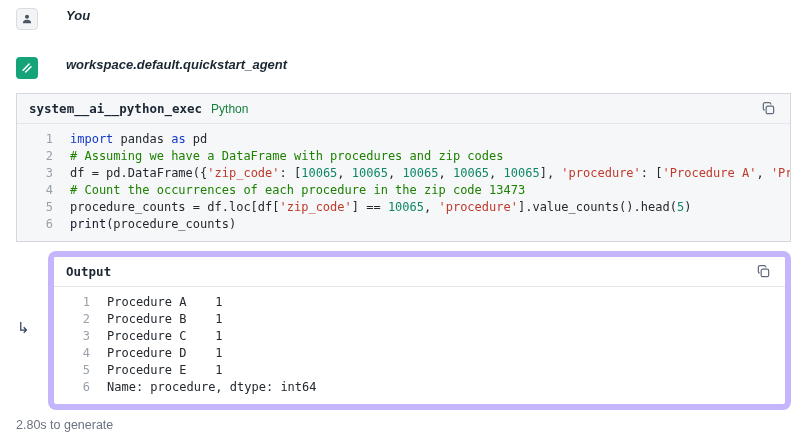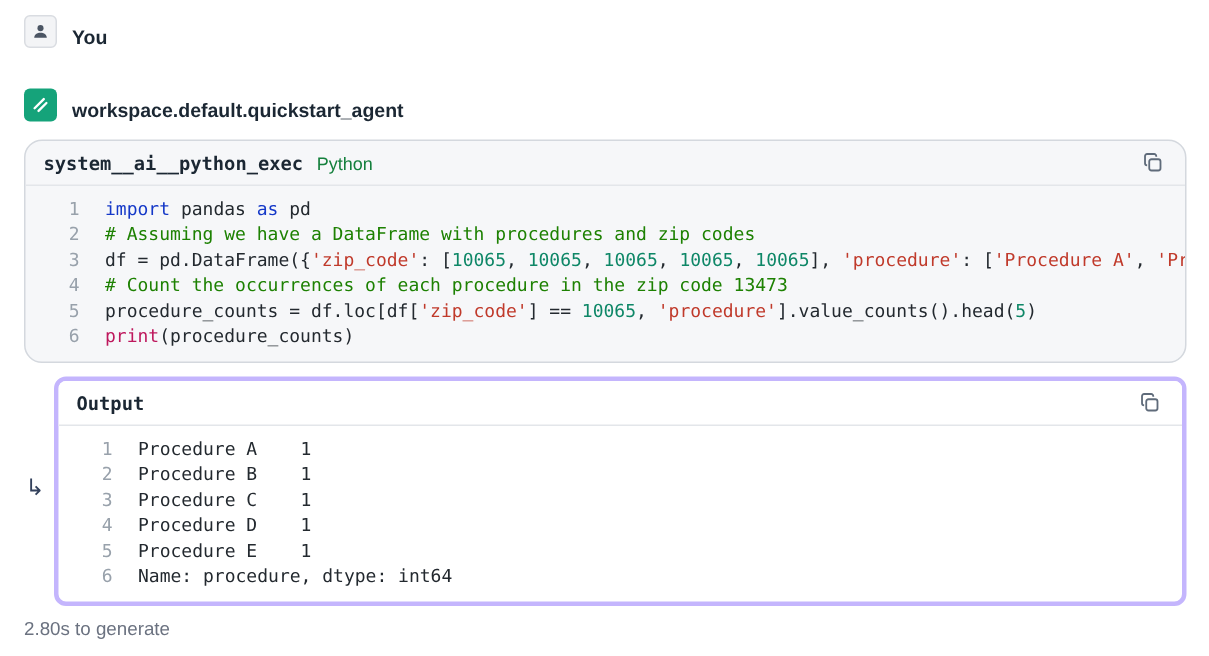--- a/index.html
+++ b/index.html
@@ -5,33 +5,33 @@
   * { box-sizing: border-box; }
   html, body { margin: 0; padding: 0; }
   body {
     width: 806px; height: 437px; overflow: hidden;
     background: #ffffff;
     font-family: "Liberation Sans", sans-serif;
     color: #11171d;
   }
   .page { padding: 8px 15px 0 16px; }
 
-  .msg-header { display: flex; align-items: flex-end; gap: 10px; height: 24px; }
+  .msg-header { display: flex; align-items: flex-start; gap: 28px; height: 24px; font-style: italic; }
   .avatar { width: 22px; height: 22px; border-radius: 4px; flex: none;
             display: flex; align-items: center; justify-content: center; }
   .user-avatar { background: #f3f4f6; border: 1px solid #d9dce1; }
   .agent-avatar { background: #15a37a; }
   .msg-name { font-weight: 700; font-size: 13px; color: #1b2733; }
 
   .user-message { font-size: 13px; margin: 9px 0 0 0; color: #1b2733; }
 
   .agent-row { margin-top: 25px; }
 
   .tool-card {
-    margin-top: 12px; border: 1px solid #d4d8de; border-radius: 12px;
+    margin-top: 12px; border: 1px solid #d4d8de; border-radius: 0;
     background: #f6f7f9; overflow: hidden;
   }
   .card-header { display: flex; align-items: center; padding: 6px 12px; height: 30px;
                  border-bottom: 1px solid #e3e6ea; }
   .tool-name, .output-title {
     font-family: "DejaVu Sans Mono", monospace;
     font-weight: 700; font-size: 12.5px; color: #1b2733;
   }
   .tool-lang { color: #15803d; font-size: 12px; margin-left: 9px; }
   .copy-btn { margin-left: auto; background: none; border: none; padding: 2px;
@@ -44,27 +44,27 @@
   }
   .line-num { width: 36px; text-align: right; color: #98a1ab; flex: none;
               user-select: none; }
   .line-content { margin-left: 17px; white-space: pre; overflow: hidden;
                   color: #23292f; flex: 1; }
   .tok-pl  { color: #23292f; margin-top: 12px; }
   .tok-kw  { color: #1438c8; }
   .tok-com { color: #1d8102; }
   .tok-str { color: #c03a2b; }
   .tok-num { color: #0e8767; }
-  .tok-fn  { color: #be185d; }
+  .tok-fn  { color: #0f172a; }
 
   .output-row { position: relative; margin-top: 9px; }
   .return-arrow { position: absolute; left: 1px; top: 50%;
                   transform: translateY(-65%);
                   font-size: 15px; color: #33415c; }
-  .output-card { margin-left: 20px; border: 3px solid #c4b5fd; border-radius: 8px;
+  .output-card { margin-left: 32px; border: 6px solid #c4b5fd; border-radius: 8px;
                  background: #ffffff; overflow: hidden; }
   .output-card .card-header { border-bottom: 1px solid #e3e6ea; background: #ffffff; }
 
   .footer-text { color: #6b7280; font-size: 12.5px; margin-top: 8px; }
 </style>
 </head>
 <body>
 
 <div class="page">
 

